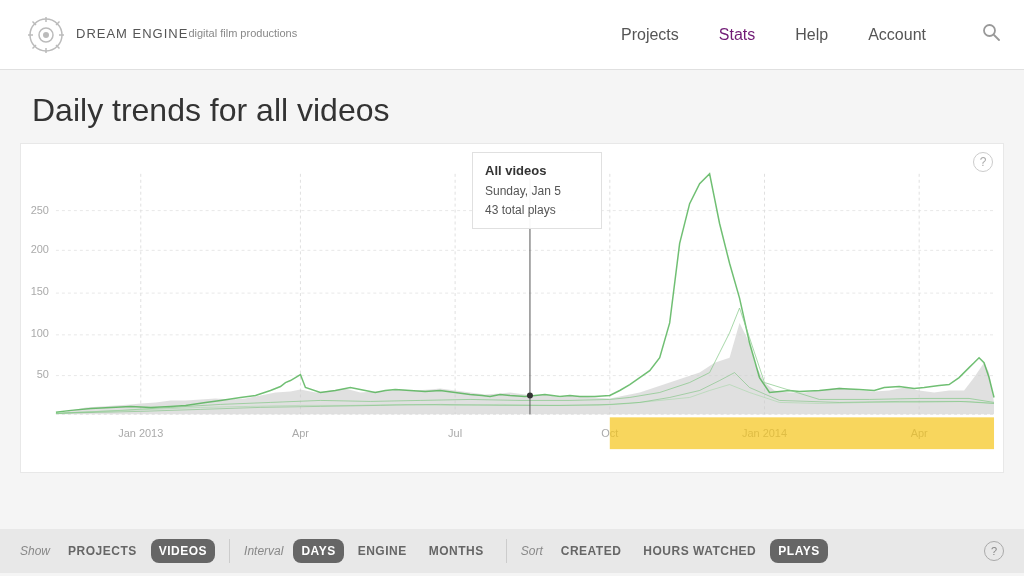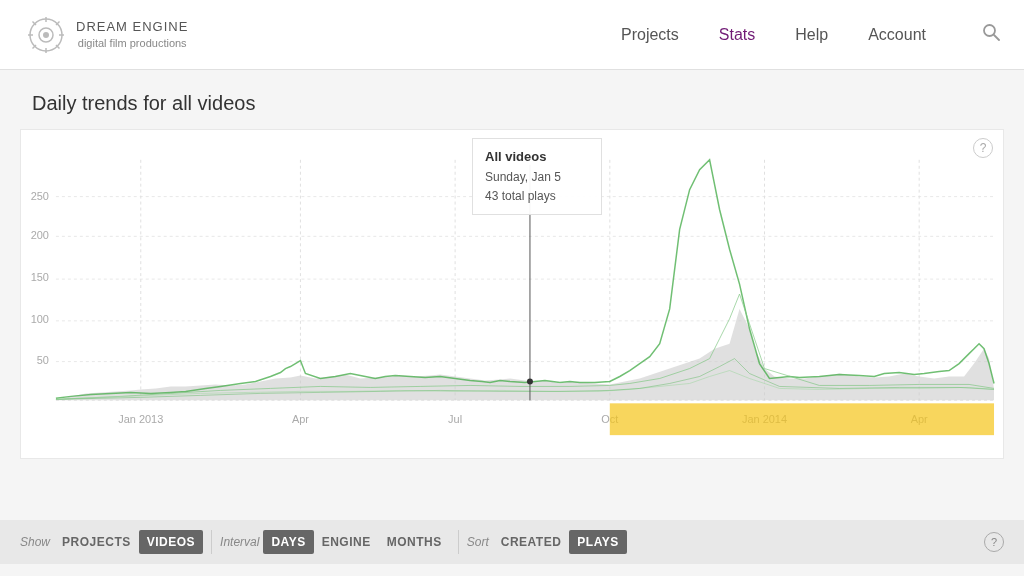--- a/index.html
+++ b/index.html
@@ -26,25 +26,24 @@
       display: flex;
       align-items: center;
       gap: 8px;
     }
     .logo-icon {
       width: 44px;
       height: 44px;
     }
     .logo-text {
       display: flex;
-      flex-direction: column;
+      flex-direction: row;
       font-size: 11px;
       color: #888;
       line-height: 1.3;
-      align-items: center;
     }
     .logo-text .brand {
       font-size: 13px;
       color: #555;
       font-weight: 500;
       letter-spacing: 1px;
     }
     nav {
       display: flex;
       align-items: center;
@@ -67,21 +66,21 @@
       font-size: 18px;
       margin-left: 16px;
     }
 
     
     .page-title-area {
       padding: 22px 32px 14px;
       background: #f5f5f5;
     }
     .page-title {
-      font-size: 20px;
+      font-size: 32px;
       font-weight: 300;
       color: #333;
     }
 
     
     .chart-container {
       background: #fff;
       border: 1px solid #e8e8e8;
       margin: 0 20px;
       position: relative;
@@ -126,23 +125,23 @@
       top: 0; left: 0; right: 0; bottom: 0;
     }
 
     
     .bottom-bar {
       background: #e8e8e8;
       height: 44px;
       display: flex;
       align-items: center;
       padding: 0 20px;
-      gap: 0;
+      gap: 6px;
       position: absolute;
-      bottom: 12px;
+      bottom: 3px;
       left: 0;
       right: 0;
     }
     .bar-label {
       font-size: 12px;
       color: #888;
       margin-right: 4px;
       font-style: italic;
     }
     .bar-btn {
@@ -151,21 +150,21 @@
       cursor: pointer;
       font-size: 12px;
       font-weight: 700;
       color: #666;
       padding: 5px 8px;
       letter-spacing: 0.5px;
     }
     .bar-btn.active {
       background: #666;
       color: #fff;
-      border-radius: 2px;
+      border-radius: 8px;
     }
     .bar-separator {
       width: 1px;
       height: 24px;
       background: #ccc;
       margin: 0 8px;
     }
     .bar-help {
       margin-left: auto;
       width: 20px;
@@ -295,16 +294,17 @@
 
   <span class="bar-label">Interval</span>
   <button class="bar-btn active">DAYS</button>
   <button class="bar-btn">ENGINE</button>
   <button class="bar-btn">MONTHS</button>
 
   <div class="bar-separator"></div>
 
   <span class="bar-label">Sort</span>
   <button class="bar-btn">CREATED</button>
+  <button class="bar-btn">HOURS WATCHED</button>
   <button class="bar-btn active">PLAYS</button>
 
   <button class="bar-help">?</button>
 </div>
 
 </body></html>

